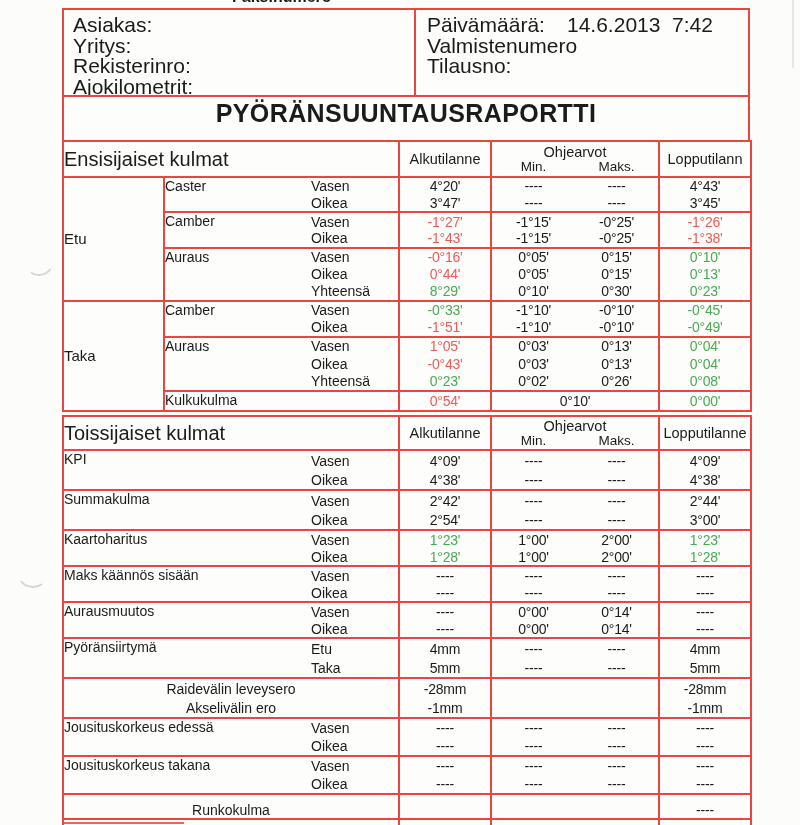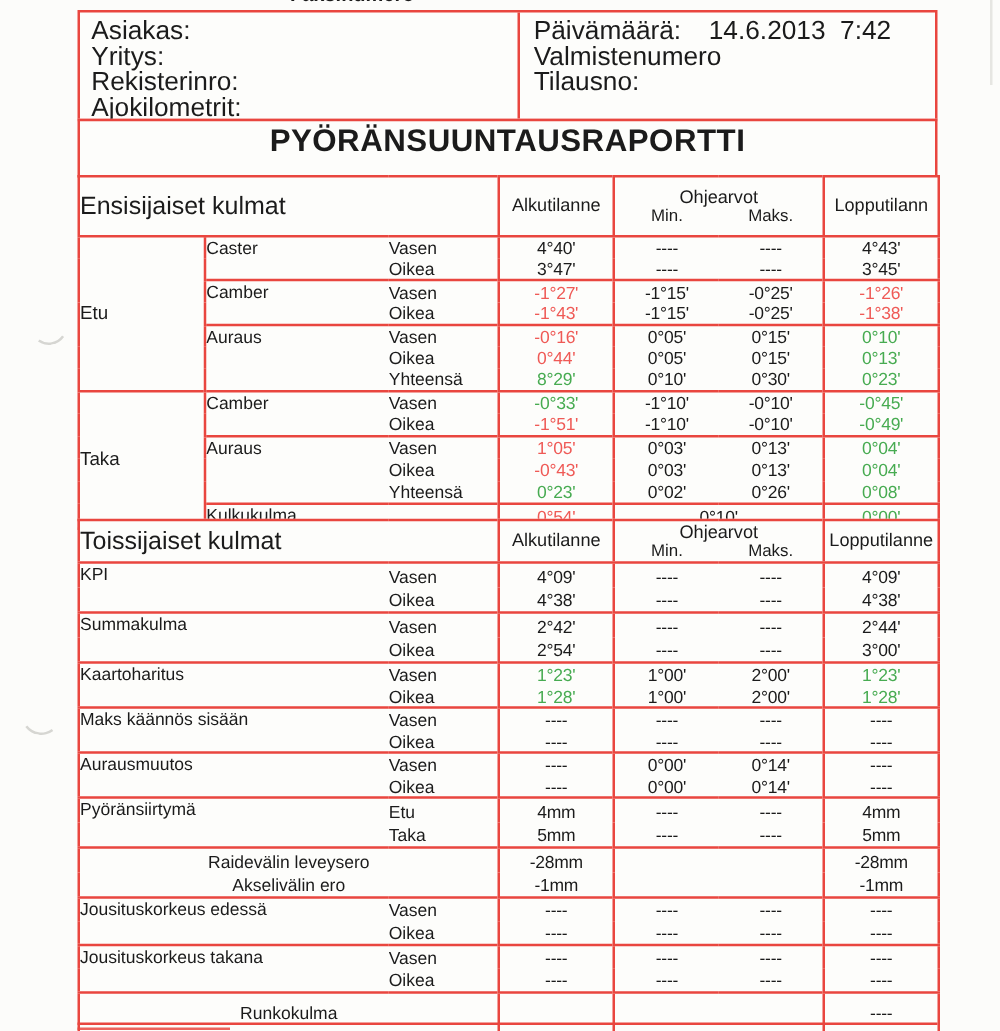--- a/index.html
+++ b/index.html
@@ -34,21 +34,21 @@
   .mm span{flex:1;text-align:center;}
   .grp{vertical-align:middle;text-align:left;padding-left:7px;font-size:15px;}
   .pcell{vertical-align:top;text-align:left;padding:1px 0 0 6px;}
   .pcell2{vertical-align:middle;text-align:center;padding-left:6px;}
   .side{vertical-align:middle;text-align:left;padding-left:6px;}
   .val{text-align:center;letter-spacing:-.2px;}
   .r{color:var(--vred);}
   .g{color:var(--vgreen);}
   .tbl1{left:62px;top:140px;width:688px;}
   .tbl2{left:62px;top:415px;width:688px;}
-  .tbl1 tr.hd{height:48px;}
+  .tbl1 tr.hd{height:36px;}
   .tbl1 tr.re{height:17.7px;}
   .tbl1 tr.rt{height:18px;}
   .tbl1 tr.rk{height:20px;}
   .tbl2 tr.hd{height:34px;}
   .tbl2 tr.h20{height:20px;}
   .tbl2 tr.h18{height:18px;}
   .tbl2 tr.h19{height:19px;padding-left:17px;}
   .tbl2 tr.h22{height:32px;}
   
   .hole{position:absolute;border-radius:50%;border:2px solid transparent;}
@@ -121,21 +121,21 @@
               <span>Min.</span>
               <span>Maks.</span>
             </div>
       </th>
       <th class="ch cl">Lopputilann</th>
     </tr>
     <tr class="re">
       <td class="grp" rowspan="7">Etu</td>
       <td class="pcell cl" rowspan="2">Caster</td>
       <td class="side">Vasen</td>
-      <td class="val cl">4°40'</td>
+      <td class="val cl">4°20'</td>
       <td class="val cl">----</td>
       <td class="val">----</td>
       <td class="val cl">4°43'</td>
     </tr>
     <tr class="re">
       <td class="side">Oikea</td>
       <td class="val cl">3°47'</td>
       <td class="val cl">----</td>
       <td class="val">----</td>
       <td class="val cl">3°45'</td>

